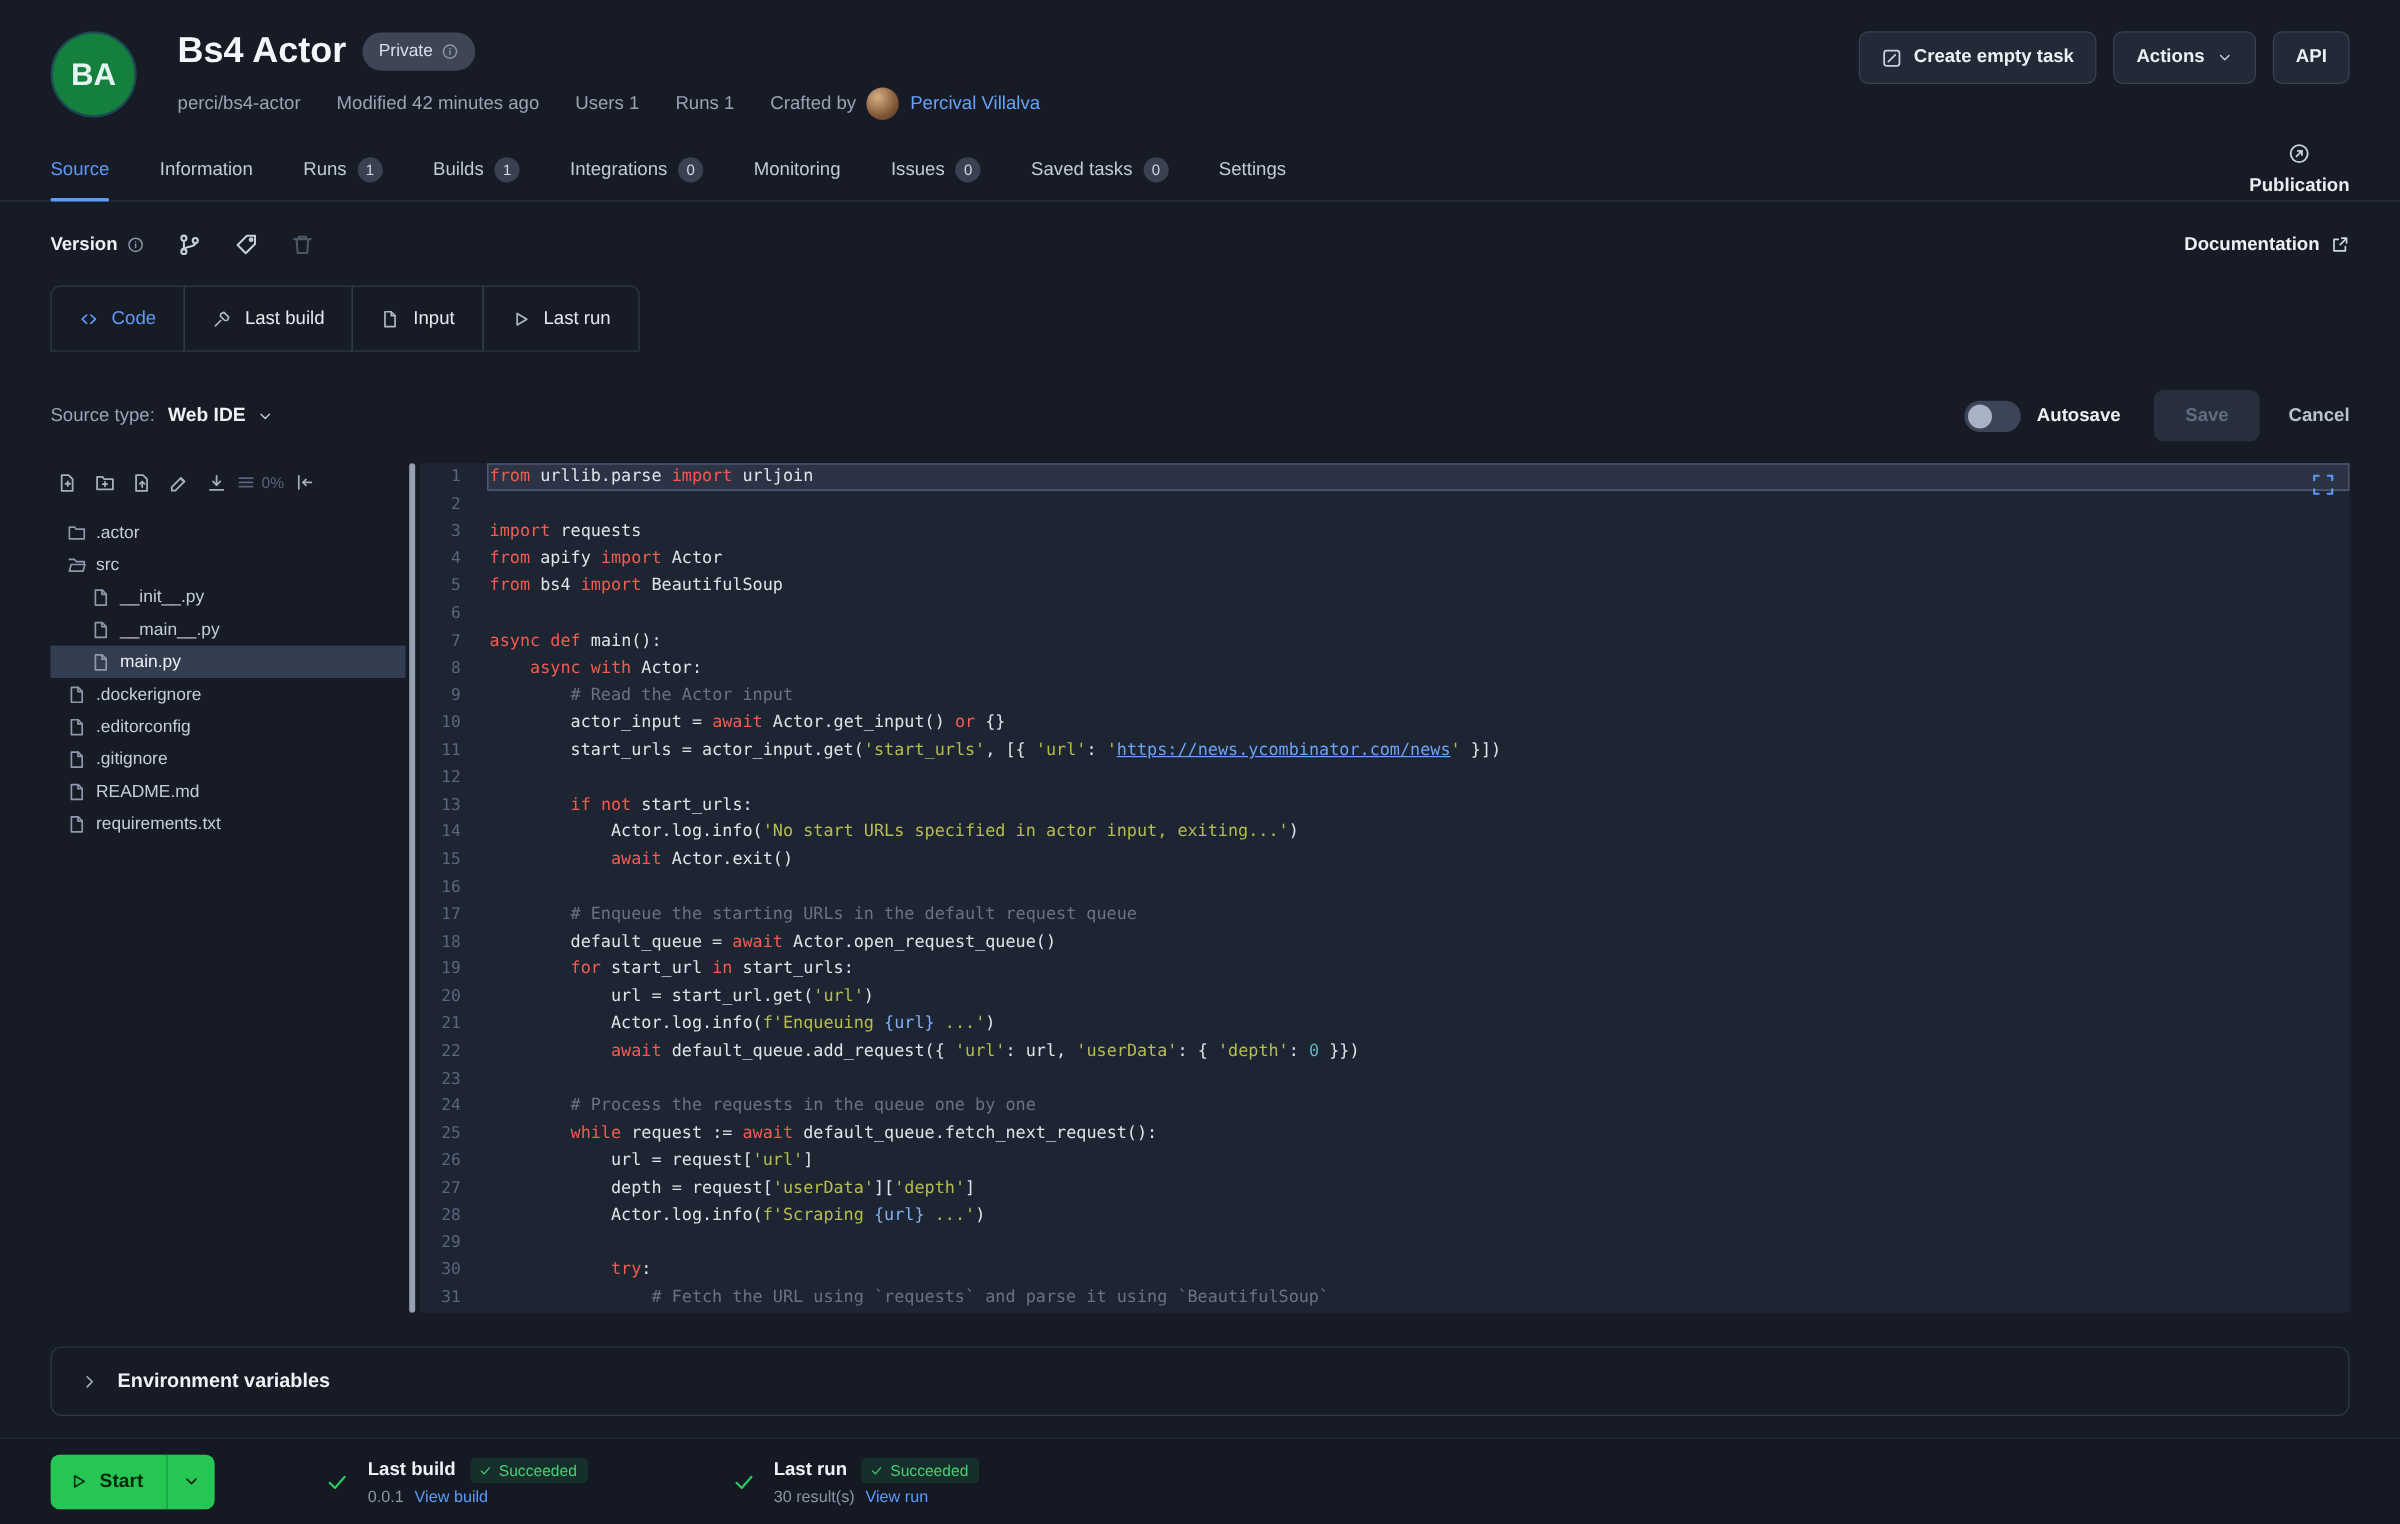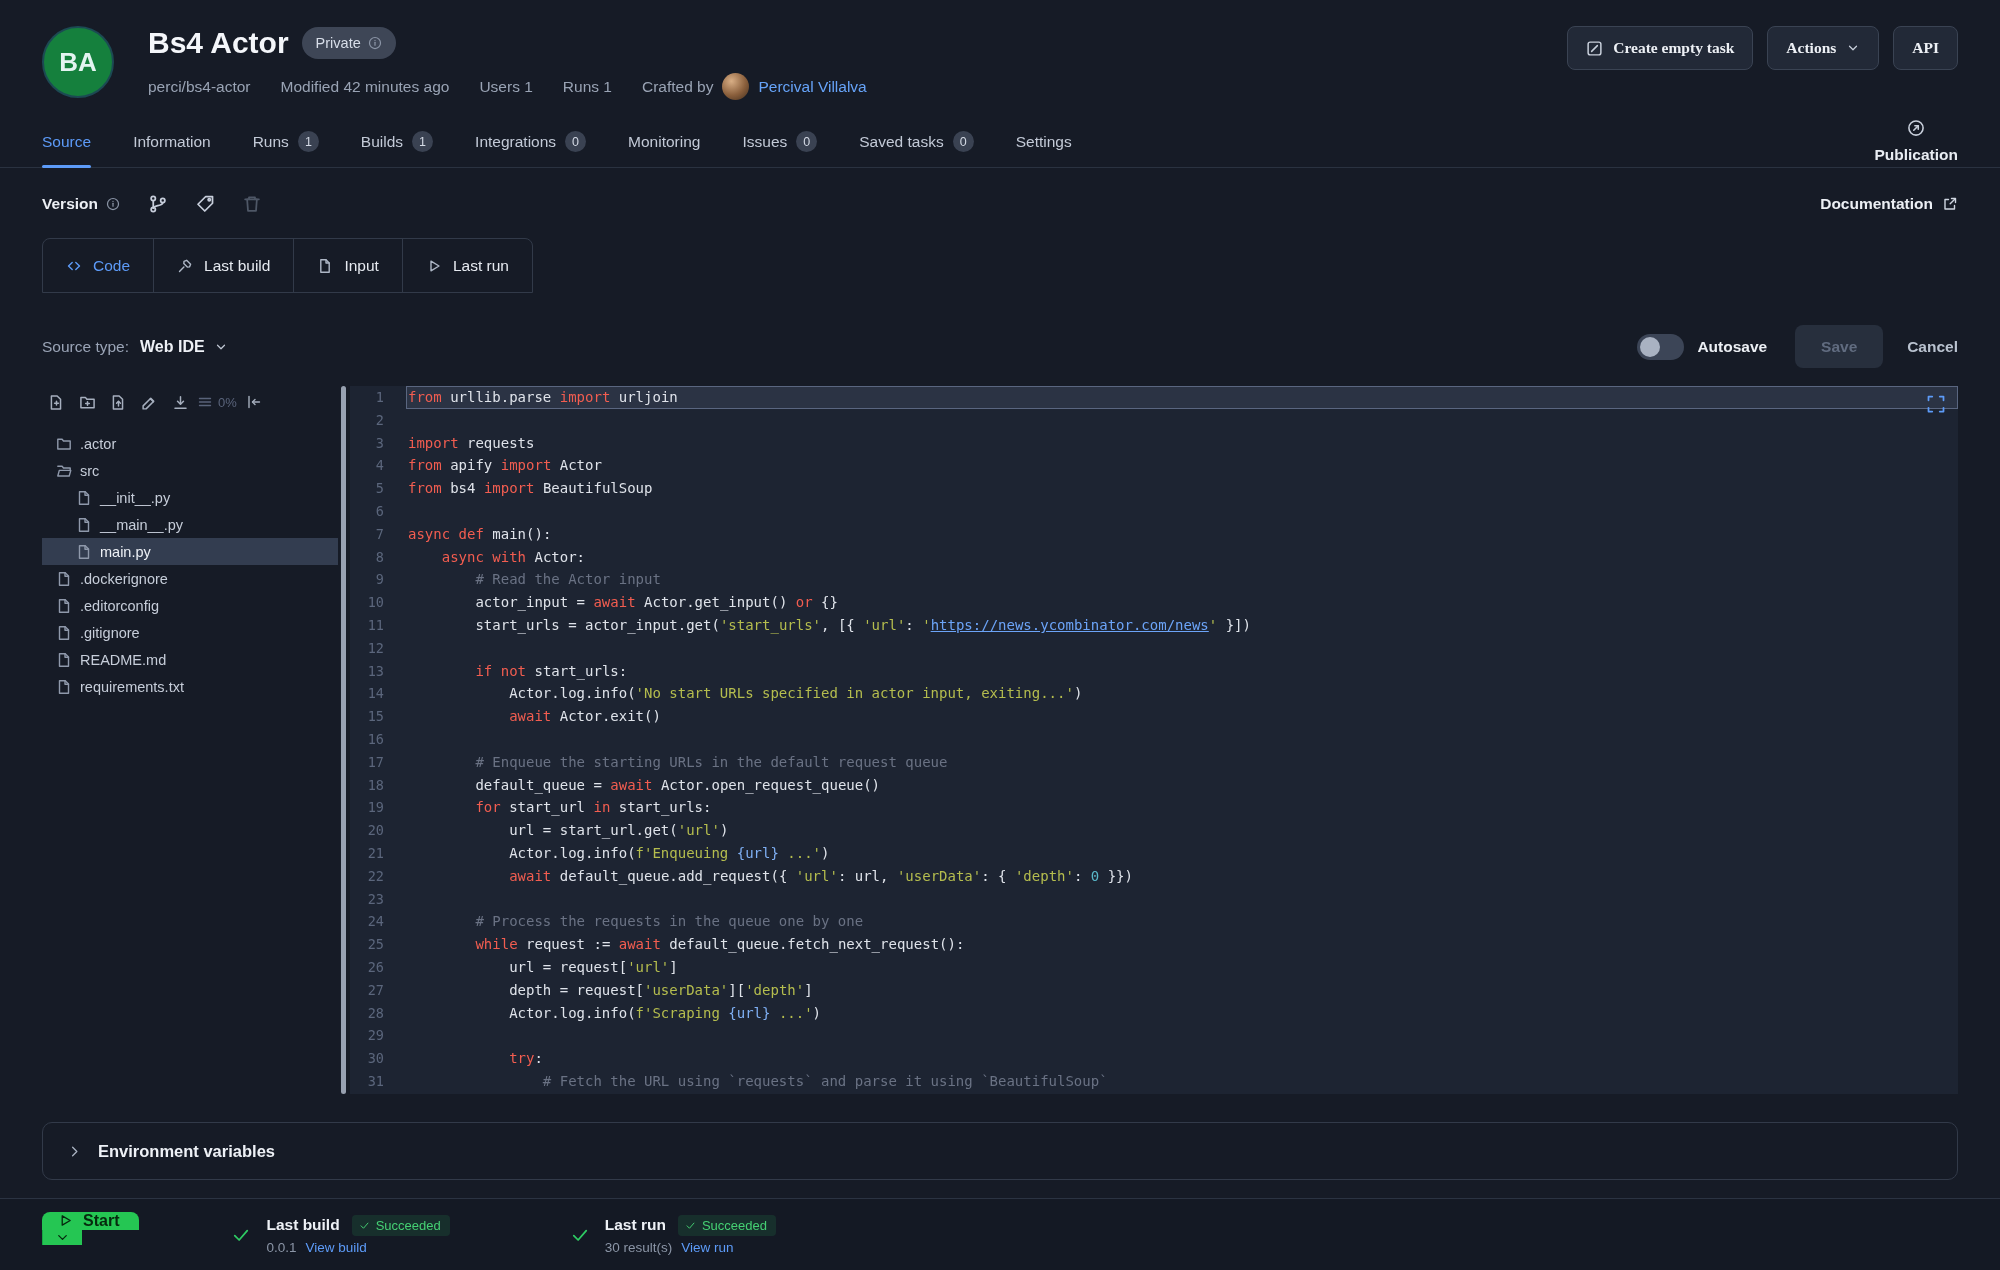--- a/index.html
+++ b/index.html
@@ -38,21 +38,21 @@
     background: radial-gradient(circle at 35% 30%, #d8ae85, #8a5f3c 55%, #412d1d);
     flex: none;
   }
   .author-link { color: #66a3f8; cursor: pointer; }
   .header-actions { margin-left: auto; display: flex; gap: 14px; }
   .btn {
     height: 44px; padding: 0 18px; border-radius: 8px;
     background: #222937; border: 1px solid #3a4353;
     color: #edf0f5; font-size: 15.5px; font-weight: bold;
     display: inline-flex; align-items: center; gap: 10px; cursor: pointer;
-    font-family: Liberation Serif, serif;
+    font-family: Liberation Sans, sans-serif;
     justify-content: center;
   }
   .btn .icon { color: #c9d0dc; }
 
   
   .nav-tabs { margin-top: 16px; padding: 0 42px; display: flex; align-items: center; gap: 42px; height: 52px; border-bottom: 1px solid #2a3240; }
   .nav-tab { position: relative; height: 100%; display: flex; align-items: center; font-size: 15.5px; color: #c3cad7; cursor: pointer; }
   .nav-tab.active { color: #5d9bf8; }
   .nav-tab.active::after { content: ""; position: absolute; left: 0; right: 0; bottom: -1px; height: 3px; border-radius: 2px; background: #5d9bf8; }
   .tab-badge {
@@ -136,21 +136,21 @@
   .env-box { margin: 28px 42px 0; height: 58px; border: 1px solid #323a49; border-radius: 10px; display: flex; align-items: center; gap: 16px; padding: 0 24px; cursor: pointer; }
   .env-box .icon { color: #aab3c2; }
   .env-title { font-size: 16.5px; font-weight: bold; color: #eef1f6; }
 
   
   .run-bar {
     position: fixed; left: 0; right: 0; bottom: 0; height: 72px;
     background: #141924; border-top: 1px solid #2b3342;
     display: flex; align-items: center; padding: 0 42px; z-index: 10;
   }
-  .start-group { display: flex; height: 46px; border-radius: 8px; overflow: hidden; flex-direction: column; }
+  .start-group { display: flex; height: 46px; border-radius: 8px; overflow: hidden; }
   .start-main { display: flex; align-items: center; gap: 10px; padding: 0 20px 0 16px; background: #25c653; border: none; color: #06290e; font-size: 16px; font-weight: bold; cursor: pointer; font-family: "Liberation Sans", sans-serif; }
   .start-chev { width: 40px; background: #25c653; border: none; border-left: 1px solid #16a843; color: #06290e; display: flex; align-items: center; justify-content: center; cursor: pointer; }
   .status-block { display: flex; align-items: center; gap: 15px; }
   .status-col { display: flex; flex-direction: column; gap: 4px; }
   .status-top { display: flex; align-items: center; gap: 12px; }
   .status-label { font-size: 15.5px; font-weight: bold; color: #eef1f6; }
   .succ-badge { display: inline-flex; align-items: center; gap: 6px; padding: 3px 9px 3px 7px; border-radius: 4px; background: rgba(46,203,99,0.13); color: #45d073; font-size: 13px; }
   .status-bottom { display: flex; gap: 9px; font-size: 13.5px; color: #8b95a6; }
   .footer-link { color: #5d9bf8; cursor: pointer; }
   .big-check { color: #2ecb63; }

